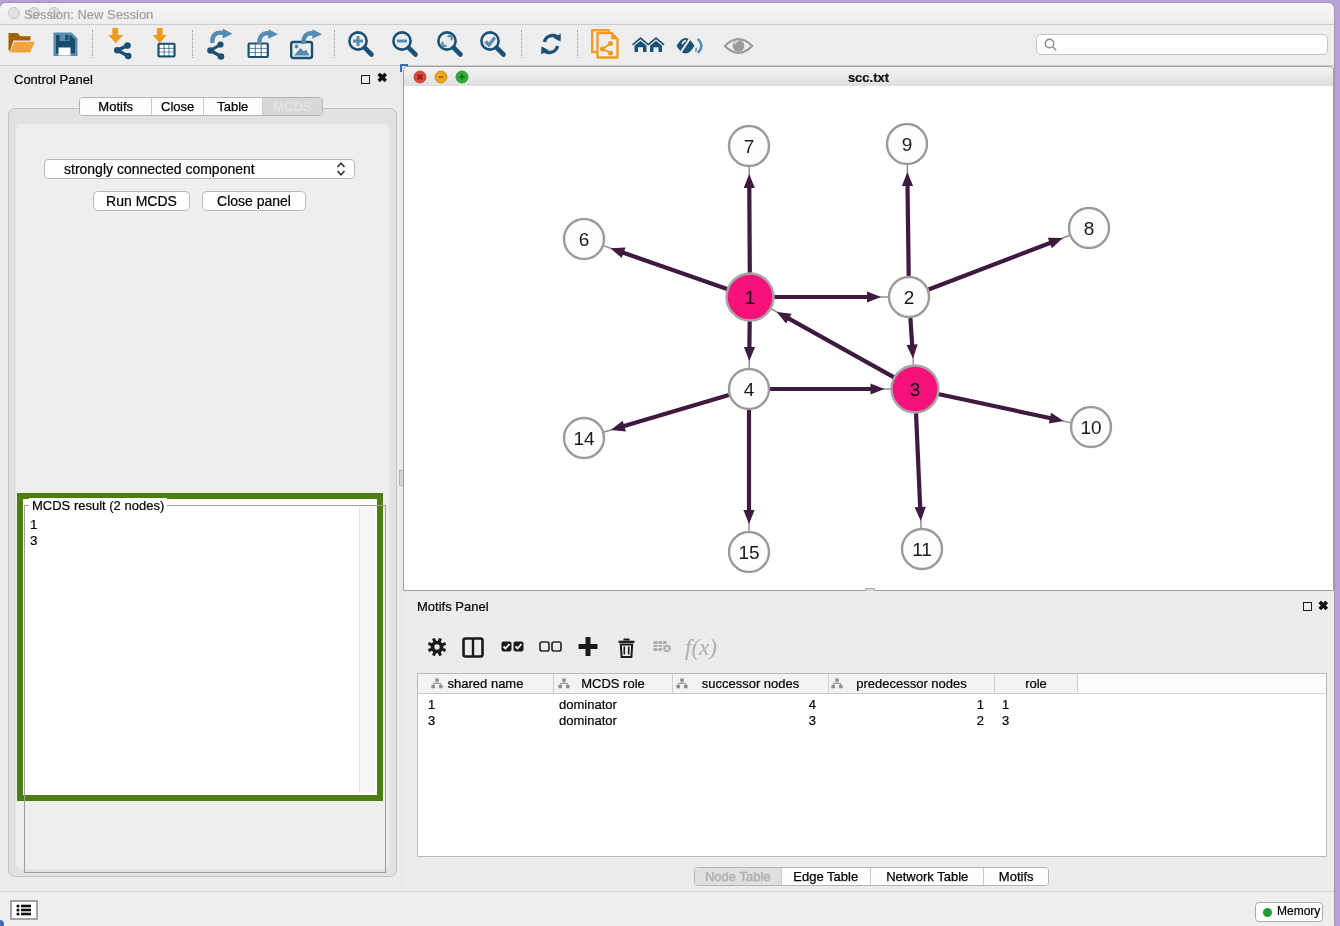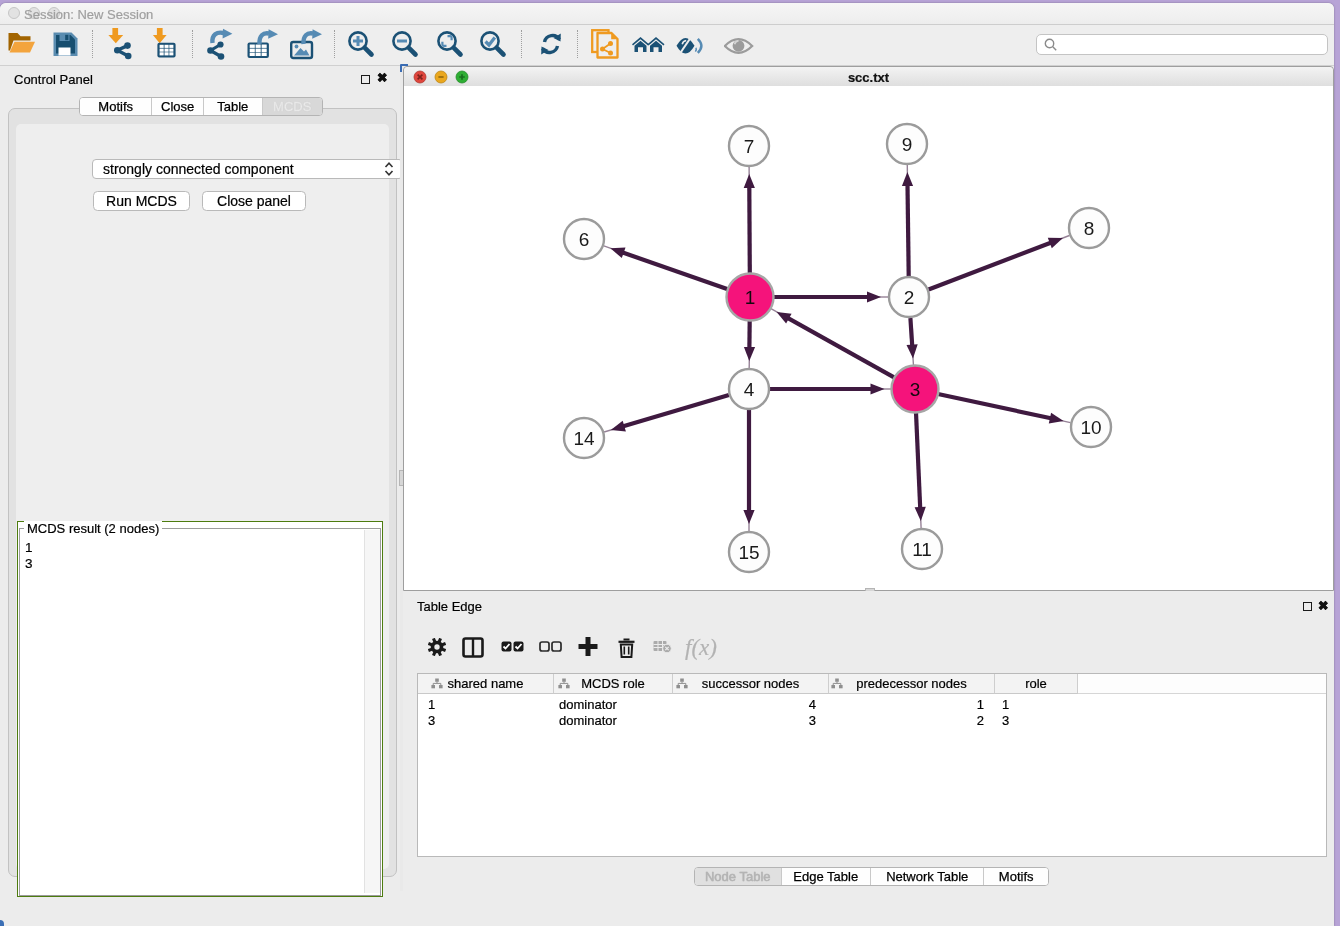--- a/index.html
+++ b/index.html
@@ -23,24 +23,24 @@
 .xbtn { position:absolute; font-size:12.5px; font-weight:bold; color:#111; line-height:11px; }
 #cp-box { position:absolute; left:8px; top:42px; width:389px; height:769px; background:#e2e2e2; border:1px solid #c2c2c2; border-radius:7px; }
 #cp-inner { position:absolute; left:16px; top:58px; width:373px; height:745px; background:#eeeeee; border-radius:5px; }
 
 .seg { position:absolute; display:flex; height:19px; border:1px solid #b4b4b4; border-radius:4px; overflow:hidden; background:#fff; }
 .seg div { font-size:13px; -webkit-text-stroke:0.25px #000; color:#000; text-align:center; line-height:17px; border-right:1px solid #c9c9c9; background:#fefefe; }
 .seg div:last-child { border-right:none; }
 .seg .dis { background:#d8d8d8; color:#ededed; -webkit-text-stroke:0.4px #e4e4e4; text-shadow:0 0 1px #b9b9b9; }
 .seg .dis2 { background:#e0e0e0; color:#b4b4b4; -webkit-text-stroke:0.4px #b4b4b4; }
 #optlabel { position:absolute; left:8px; top:68px; width:389px; text-align:center; font-size:14px; color:#000; }
-#combo { position:absolute; left:44px; top:93px; width:311px; height:20px; background:#fff; border:1px solid #b9b9b9; border-radius:4px; font-size:14px; line-height:18px; padding-left:10px; color:#000;margin-left:48px; }
+#combo { position:absolute; left:44px; top:93px; width:311px; height:20px; background:#fff; border:1px solid #b9b9b9; border-radius:4px; font-size:14px; line-height:18px; padding-left:19px; color:#000; }
 .btn { position:absolute; height:20px; background:#fff; border:1px solid #b9b9b9; border-radius:4.5px; font-size:14px; text-align:center; line-height:18px; color:#000; }
 
-#grp { position:absolute; left:17px; top:427px; width:366px; height:376px; border:1px solid #4d7c0f; background:#fff;margin-top:28px; }
+#grp { position:absolute; left:17px; top:427px; width:366px; height:308px; border:6px solid #4d7c0f; background:#fff; }
 #grpborder { position:absolute; left:1px; top:6px; width:362px; height:368px; border:1px solid #9c9c9c; }
 #grptitle { position:absolute; left:6px; top:-1px; background:#ffffff; font-size:13px; padding:0 3px; color:#000; }
 #grptrack { position:absolute; right:2px; top:8px; bottom:3px; width:16px; background:#f6f6f6; border-left:1px solid #e2e2e2; }
 
 #netwin { position:absolute; left:403px; top:63px; width:931px; height:525px; border:1px solid #9e9e9e; border-radius:4px 4px 0 0; }
 #nettitle { position:absolute; left:0; top:0; width:100%; height:25px; background:linear-gradient(#f3f3f3,#d9d9d9); border-bottom:1px solid #ababab; border-radius:4px 4px 0 0; }
 #netname { position:absolute; width:100%; text-align:center; top:3px; font-size:13px; font-weight:bold; color:#111; }
 #canvas { position:absolute; left:0; top:19px; width:929px; height:504px; background:#fff; }
 
 #tpanel { position:absolute; left:403px; top:588px; width:931px; height:300px; background:#ececec; }
@@ -323,21 +323,21 @@
 <text x="687.0" y="347.5" font-family="Liberation Sans, sans-serif" font-size="19" fill="#1a1a1a" text-anchor="middle">10</text>
 <circle cx="345.0" cy="466.0" r="20" fill="#fdfdfd" stroke="#9b9b9b" stroke-width="2.4"></circle>
 <text x="345.0" y="472.5" font-family="Liberation Sans, sans-serif" font-size="19" fill="#1a1a1a" text-anchor="middle">15</text>
 <circle cx="518.0" cy="463.0" r="20" fill="#fdfdfd" stroke="#9b9b9b" stroke-width="2.4"></circle>
 <text x="518.0" y="469.5" font-family="Liberation Sans, sans-serif" font-size="19" fill="#1a1a1a" text-anchor="middle">11</text>
 </svg>
 
   <div class="abs" style="left:865px;top:585px;width:10px;height:6px;background:#d6d6d6;border:1px solid #b5b5b5;"></div>
 
   <div id="tpanel">
-    <div id="tphead">Table Edge</div>
+    <div id="tphead">Motifs Panel</div>
     <div class="floatbtn" style="left:900px;top:11px"></div>
     <div class="xbtn" style="left:915px;top:10px">✖</div>
     <svg style="position:absolute;left:25px;top:47px" width="18" height="18" viewBox="0 0 18 18">
         <rect x="7.5" y="-0.3" width="3" height="4" fill="#1a1a1a" transform="rotate(22.5 9 9)"></rect>
         <rect x="7.5" y="-0.3" width="3" height="4" fill="#1a1a1a" transform="rotate(67.5 9 9)"></rect>
         <rect x="7.5" y="-0.3" width="3" height="4" fill="#1a1a1a" transform="rotate(112.5 9 9)"></rect>
         <rect x="7.5" y="-0.3" width="3" height="4" fill="#1a1a1a" transform="rotate(157.5 9 9)"></rect>
         <rect x="7.5" y="-0.3" width="3" height="4" fill="#1a1a1a" transform="rotate(202.5 9 9)"></rect>
         <rect x="7.5" y="-0.3" width="3" height="4" fill="#1a1a1a" transform="rotate(247.5 9 9)"></rect>
         <rect x="7.5" y="-0.3" width="3" height="4" fill="#1a1a1a" transform="rotate(292.5 9 9)"></rect>
@@ -439,14 +439,27 @@
 
     </div>
     <div class="seg" style="left:291px;top:276px;width:355px">
       <div class="dis dis2" style="width:87px">Node Table</div>
       <div style="width:90px">Edge Table</div>
       <div style="width:114px">Network Table</div>
       <div style="width:64px">Motifs</div>
     </div>
   </div>
 
+  <div id="statusbar">
+    <div id="listbtn">
+      <svg width="16" height="12" style="position:absolute;left:4px;top:2px" viewBox="0 0 16 12">
+        <circle cx="2" cy="2" r="1.6" fill="#111"></circle>
+          <rect x="5" y="0.7" width="10" height="2.6" fill="#111"></rect>
+        <circle cx="2" cy="6" r="1.6" fill="#111"></circle>
+          <rect x="5" y="4.7" width="10" height="2.6" fill="#111"></rect>
+        <circle cx="2" cy="10" r="1.6" fill="#111"></circle>
+          <rect x="5" y="8.7" width="10" height="2.6" fill="#111"></rect>
+      </svg>
+    </div>
+    <div id="membtn">Memory<div id="memdot"></div></div>
+  </div>
 </div>
 <div class="abs" style="left:0;top:920px;width:4px;height:6px;background:#3b6fb5;border-radius:0 4px 0 0;"></div>
 
 </body></html>

